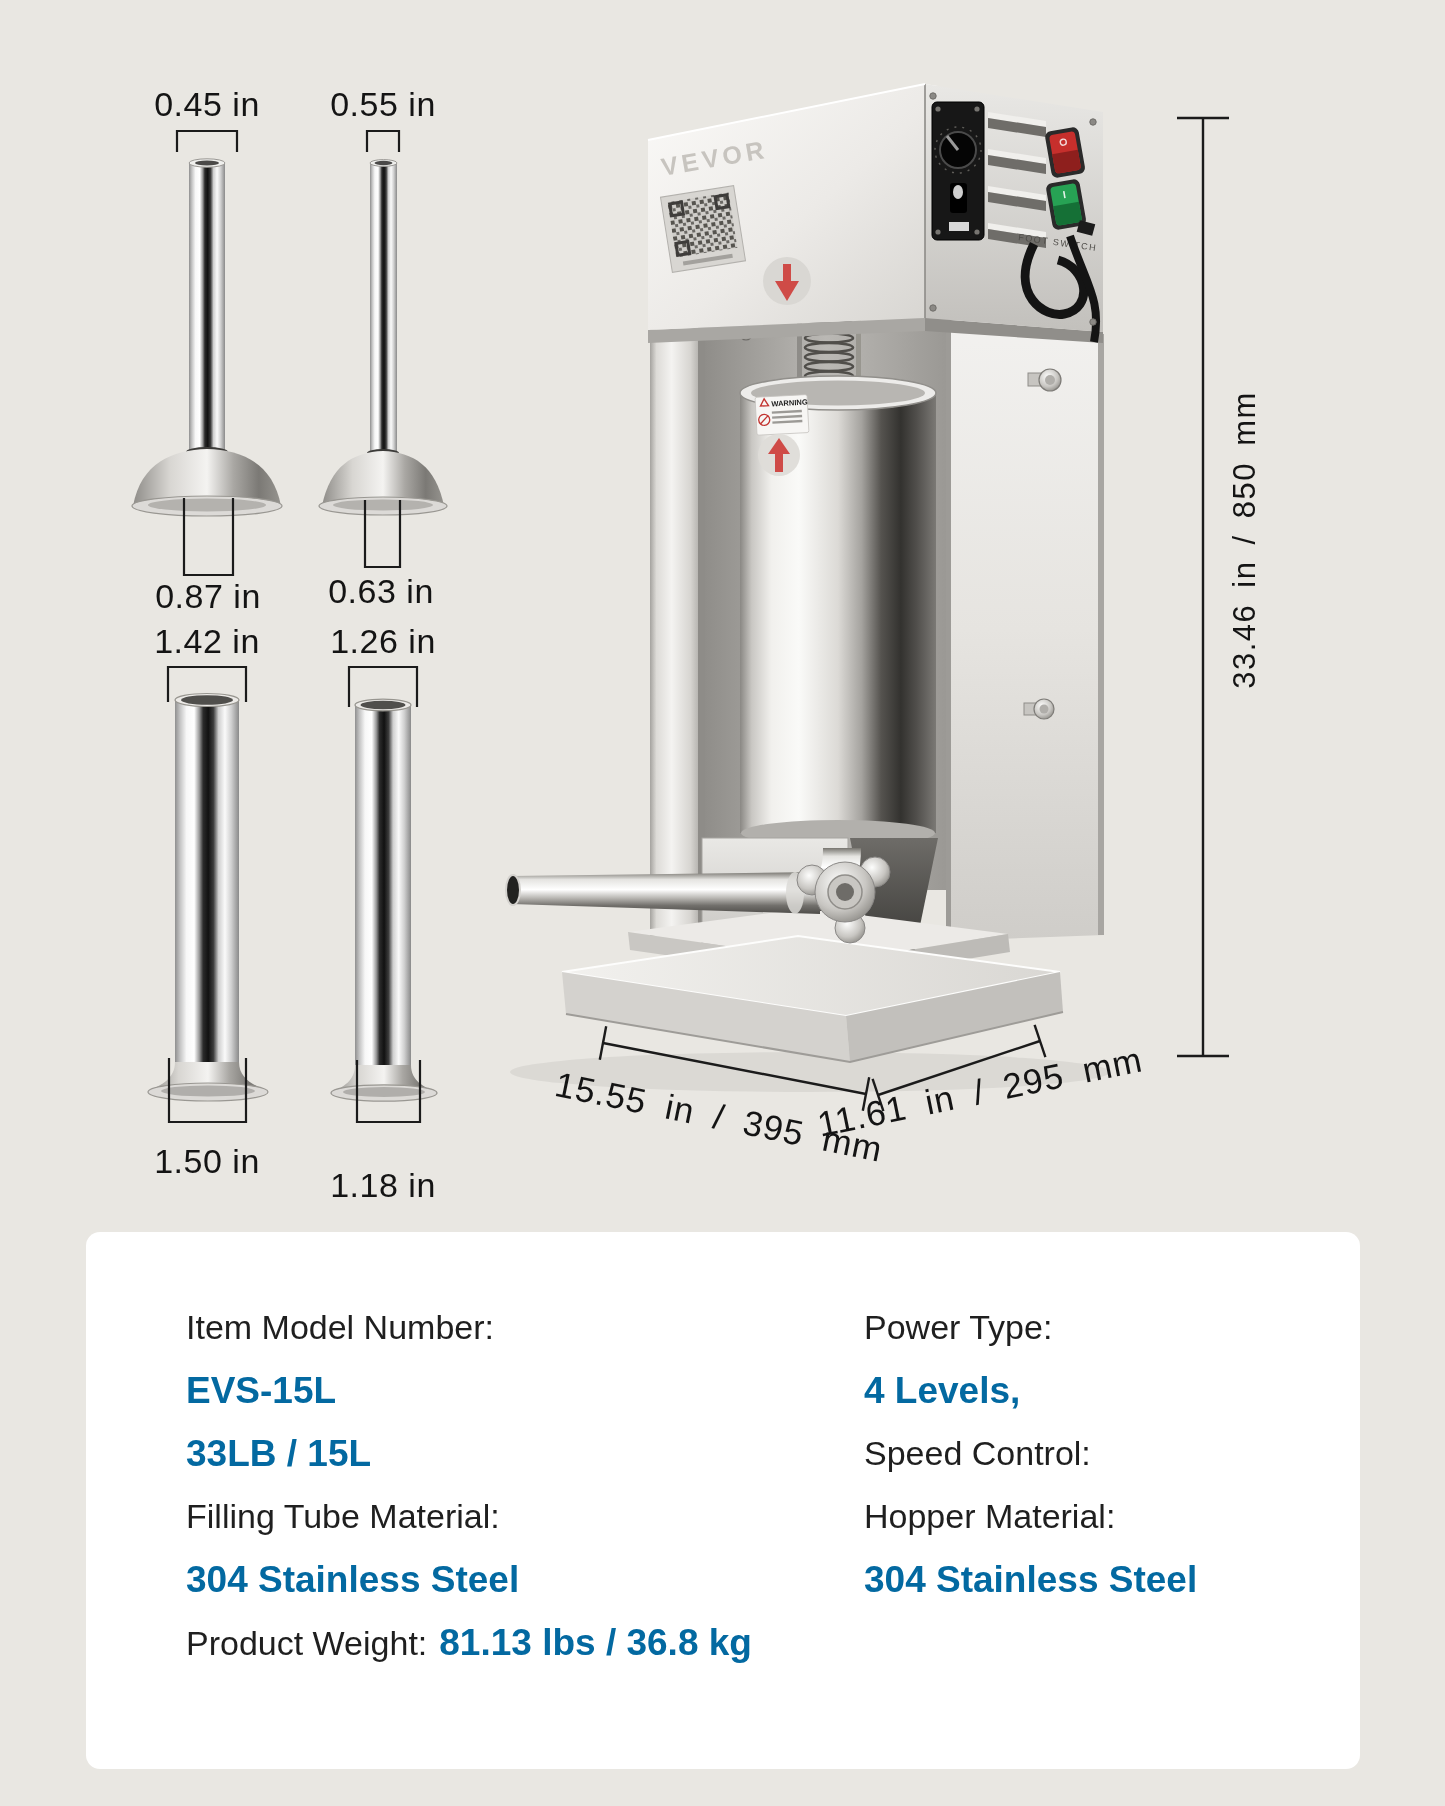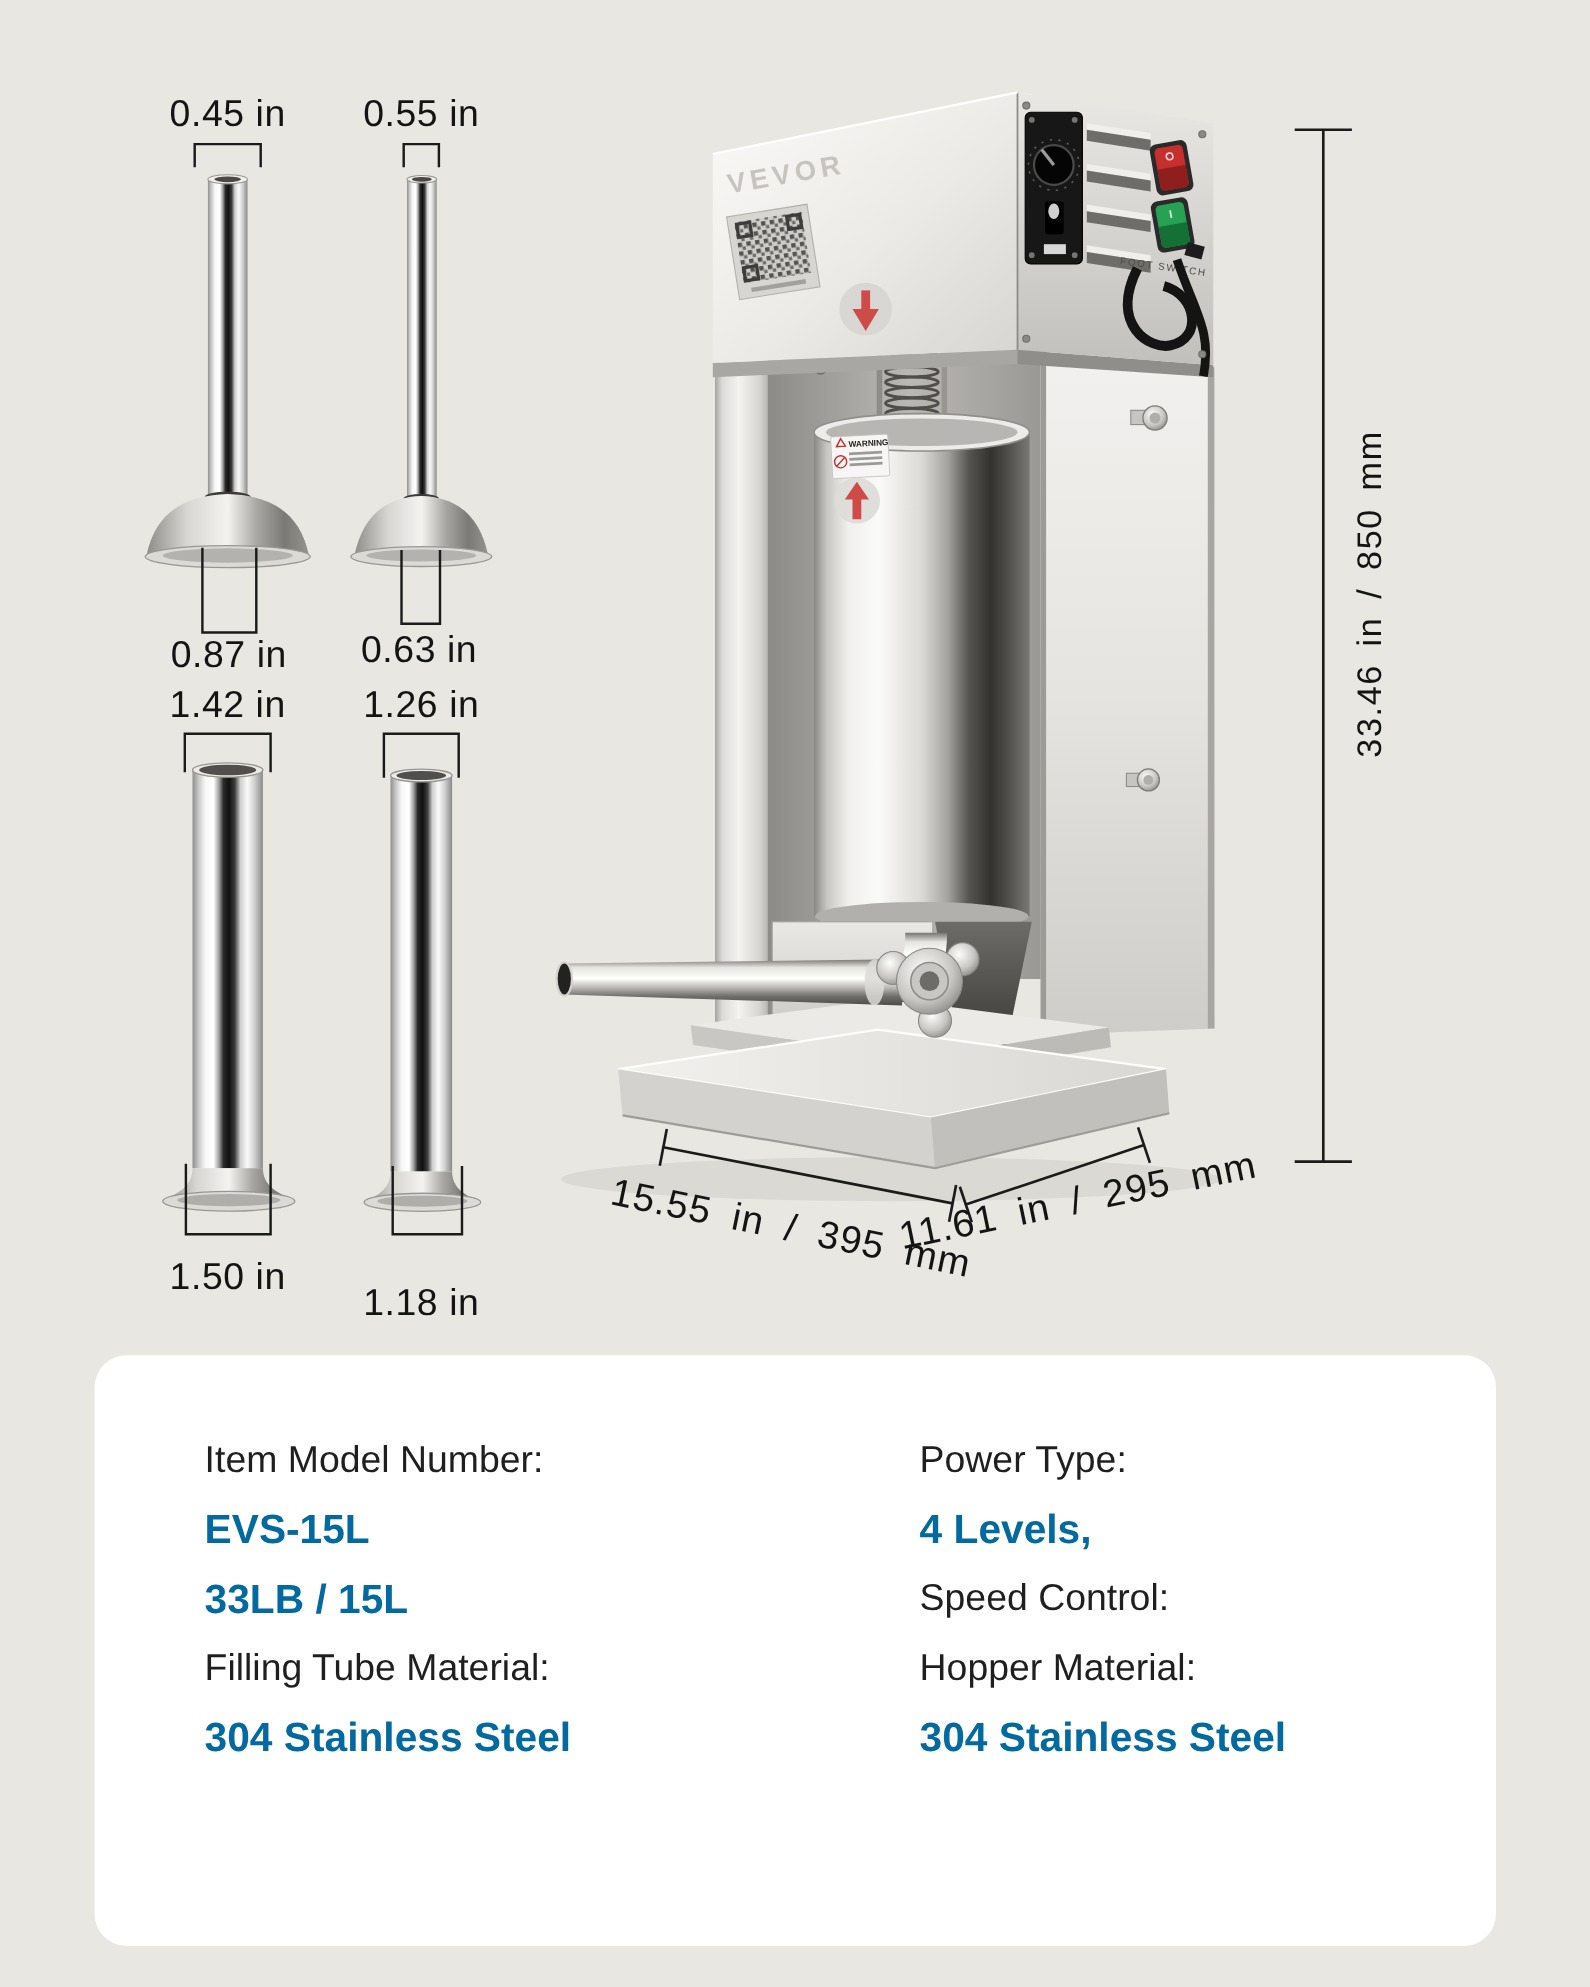--- a/index.html
+++ b/index.html
@@ -12,23 +12,24 @@
   svg.illustration{position:absolute;left:0;top:0;display:block}
   .dim-label{
     position:absolute;transform:translate(-50%,-50%);
     font-size:34px;font-weight:400;letter-spacing:.5px;color:#141414;white-space:nowrap;
   }
   .dim-label.rot-v{transform:translate(-50%,-50%) rotate(-90deg);font-size:31px;letter-spacing:1.5px;word-spacing:6px}
   .dim-label.rot-l{transform:translate(-50%,-50%) rotate(11.5deg);font-size:35px;word-spacing:9px;letter-spacing:1px}
   .dim-label.rot-r{transform:translate(-50%,-50%) rotate(-11.5deg);font-size:35px;word-spacing:9px;letter-spacing:1px}
   .spec-card{
     position:absolute;left:86px;top:1232px;width:1274px;height:537px;
-    background:#ffffff;border-radius:29px;box-sizing:border-box;
+    background:#ffffff;border-radius:14px;box-sizing:border-box;
     display:grid;grid-template-columns:650px 1fr;align-content:start;
     padding:64px 40px 0 100px;
+    gap:28px;
   }
   .spec-col{min-width:0}
   .spec-label{font-size:34px;line-height:63px;color:#1f1f1f;white-space:nowrap}
   .spec-value{font-size:37px;line-height:63px;font-weight:700;color:#0369a1;white-space:nowrap}
   .spec-row-inline{line-height:63px;white-space:nowrap}
   .spec-row-inline .spec-label{display:inline;margin-right:12px}
   .spec-row-inline .spec-value{display:inline}
 </style>
 </head>
 <body>
@@ -378,20 +379,23 @@
   <div class="dim-label rot-l" style="left:719px;top:1117px">15.55 in / 395 mm</div>
   <div class="dim-label rot-r" style="left:980px;top:1092px">11.61 in / 295 mm</div>
 
   <section class="spec-card">
     <div class="spec-col">
       <div class="spec-label">Item Model Number:</div>
       <div class="spec-value">EVS-15L</div>
       <div class="spec-value">33LB / 15L</div>
       <div class="spec-label">Filling Tube Material:</div>
       <div class="spec-value">304 Stainless Steel</div>
+      <div class="spec-row-inline">
+        <span class="spec-label">Product Weight:</span><span class="spec-value">81.13 lbs / 36.8 kg</span>
+      </div>
     </div>
     <div class="spec-col">
       <div class="spec-label">Power Type:</div>
       <div class="spec-value">4 Levels,</div>
       <div class="spec-label">Speed Control:</div>
       <div class="spec-label">Hopper Material:</div>
       <div class="spec-value">304 Stainless Steel</div>
     </div>
   </section>
 

